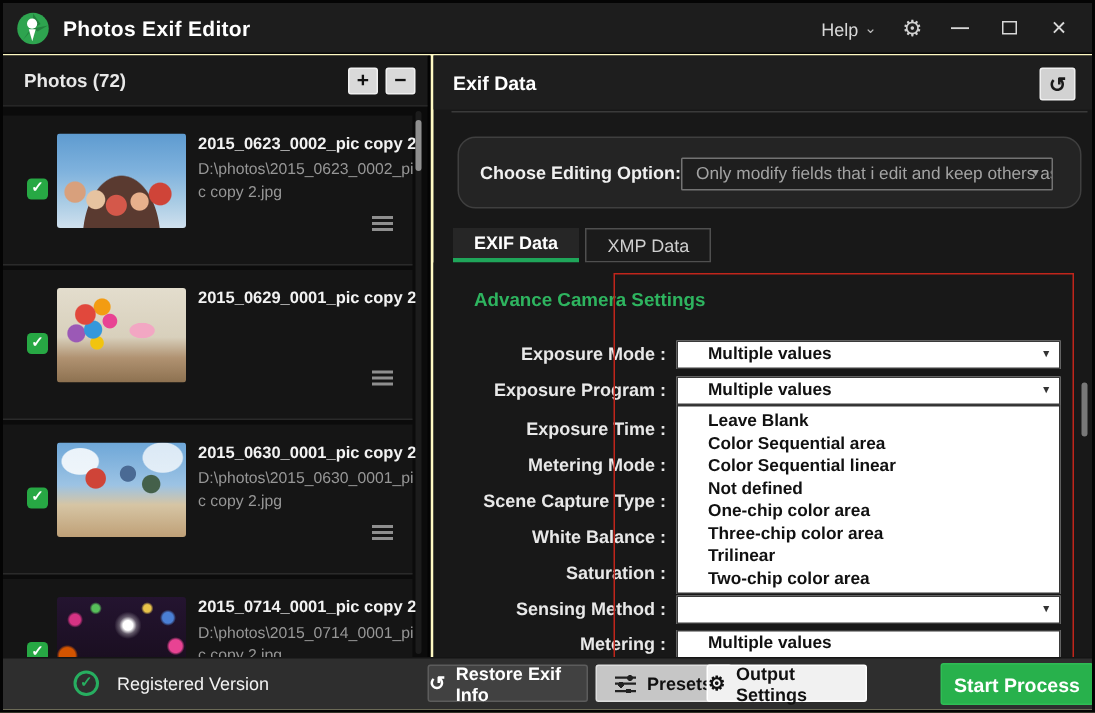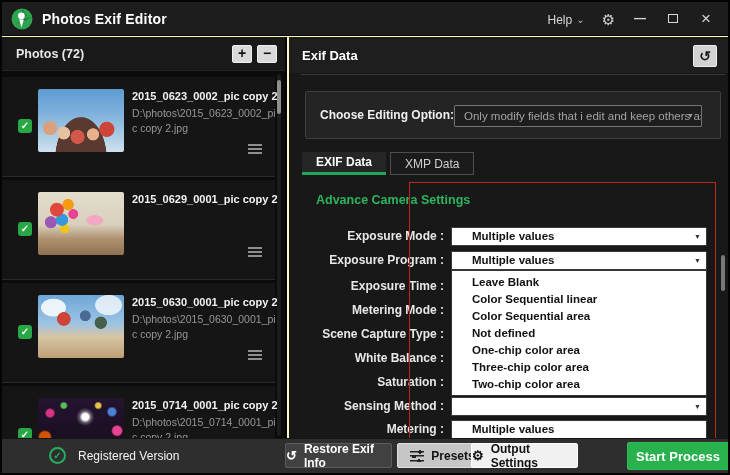--- a/index.html
+++ b/index.html
@@ -77,21 +77,21 @@
     radial-gradient(circle at 72% 78%, #c07f5e 0 9%, transparent 10%),
     linear-gradient(180deg, #241430 0%, #1b0f22 60%, #120a14 100%); }
 
   
   .right-panel { position:absolute; left:287px; top:35px; right:0; bottom:35px; background:#181818; }
   .exif-header { position:absolute; left:0; top:0; right:0; height:36px; background:#1e1e1e; display:flex; align-items:center; }
   .exif-header-title { color:#fff; font-size:13px; font-weight:bold; margin-left:13px; }
   .refresh-btn { position:absolute; right:11px; top:8px; width:24px; height:22px; background:#d2d2d2; border:1px solid #efefef; border-radius:2px; color:#1a1a1a; font-size:14px; font-weight:bold; text-align:center; line-height:20px; }
   .header-sep { position:absolute; left:12px; right:3px; top:37px; height:1px; background:#3a3a3a; }
 
-  .option-box { position:absolute; left:16px; top:54px; width:416px; height:48px; background:#242424; border:1px solid #3f3f3f; border-radius:2px; }
+  .option-box { position:absolute; left:16px; top:54px; width:416px; height:48px; background:#242424; border:1px solid #3f3f3f; border-radius:12px; }
   .option-label { position:absolute; left:14px; top:16px; color:#f0f0f0; font-size:12px; font-weight:bold; }
   .option-select { position:absolute; left:148px; top:13px; width:248px; height:22px; background:#1e1e1e; border:1px solid #737373; border-radius:1px; color:#a3a3a3; font-size:11.5px; line-height:20px; padding-left:9px; white-space:nowrap; overflow:hidden; }
   .option-select .dd-caret { position:absolute; right:7px; top:0; color:#9a9a9a; font-size:7px; line-height:20px; }
 
   .tabs { position:absolute; left:13px; top:115px; height:23px; display:flex; gap:4px; }
   .tab { height:23px; font-size:12px; display:flex; align-items:center; justify-content:center; padding:0 14px; min-width:82px; }
   .tab-active { background:#262626; color:#fff; font-weight:bold; border-bottom:3px solid #1fa65a; }
   .tab-inactive { background:#1b1b1b; color:#cfcfcf; border:1px solid #4f4f4f; }
 
   .form-area { position:absolute; left:0; top:138px; right:0; bottom:0; background:#181818; overflow:hidden; }
@@ -242,25 +242,26 @@
       </div>
 
       <div class="field-label" style="top:102px;">Exposure Time :</div>
       <div class="field-label" style="top:126px;">Metering Mode :</div>
       <div class="field-label" style="top:150px;">Scene Capture Type :</div>
       <div class="field-label" style="top:174px;">White Balance :</div>
       <div class="field-label" style="top:198px;">Saturation :</div>
 
       <div class="open-list">
         <div class="opt">Leave Blank</div>
+        <div class="opt">Color Sequential area</div>
         <div class="opt">Color Sequential linear</div>
-        <div class="opt">Color Sequential area</div>
         <div class="opt">Not defined</div>
         <div class="opt">One-chip color area</div>
         <div class="opt">Three-chip color area</div>
+        <div class="opt">Trilinear</div>
         <div class="opt">Two-chip color area</div>
       </div>
 
       <div class="field-label" style="top:222px;">Sensing Method :</div>
       <div class="white-control" style="top:222px;">
         <span></span>
         <span class="dd-caret">▼</span>
       </div>
 
       <div class="field-label" style="top:245px;">Metering :</div>

